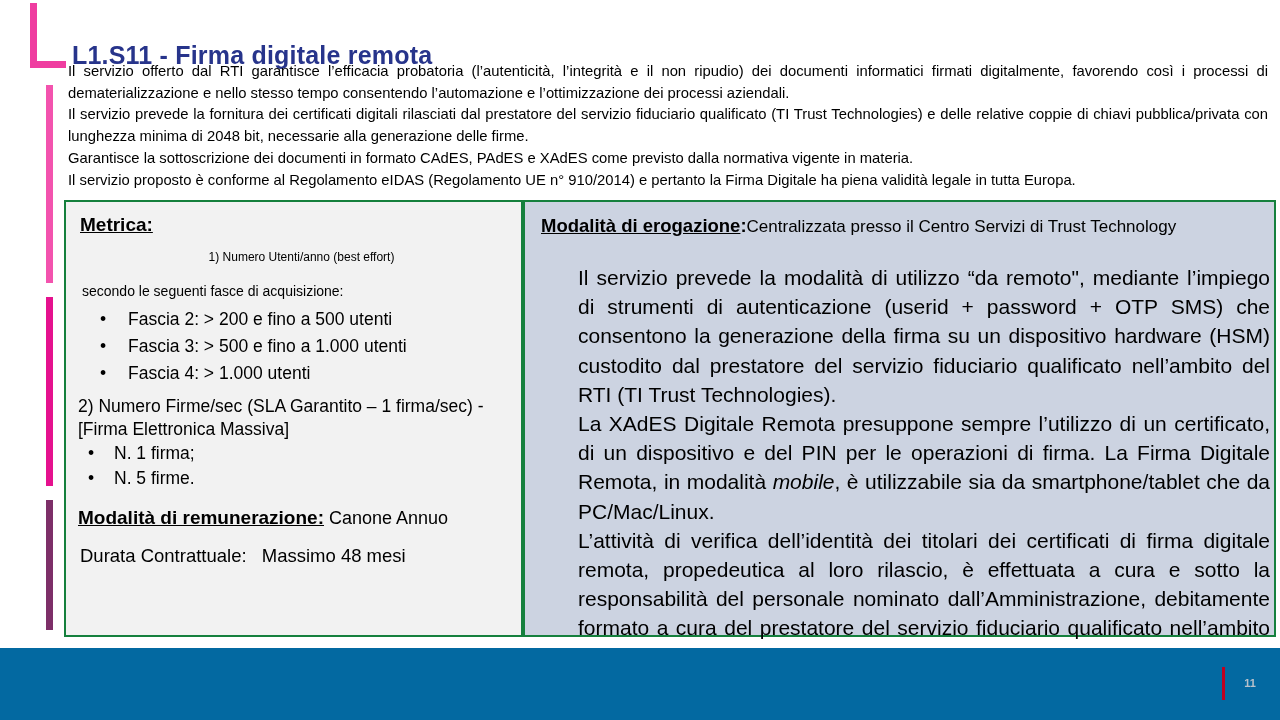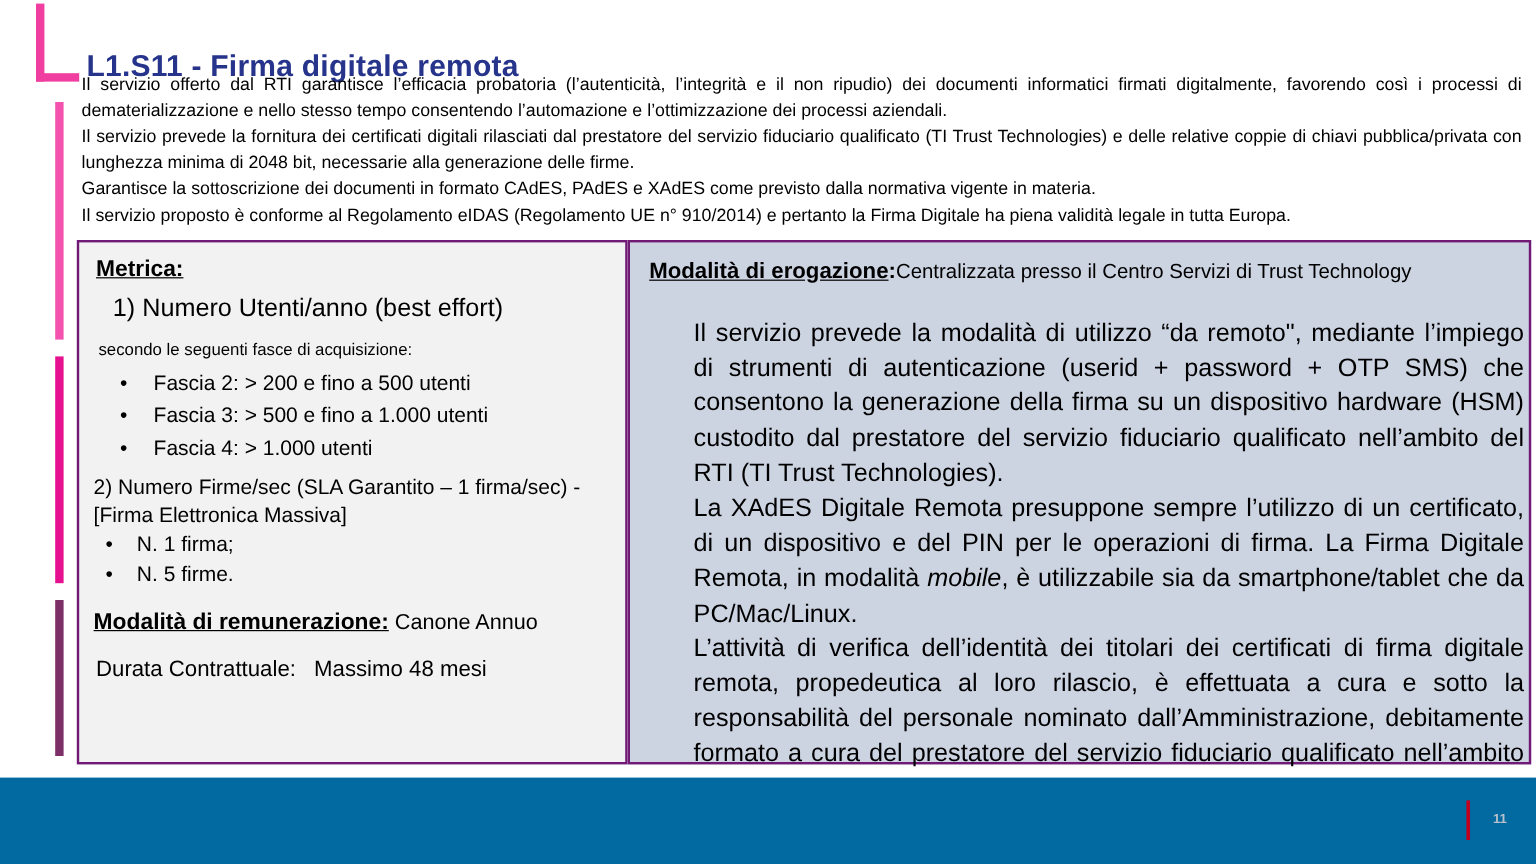--- a/index.html
+++ b/index.html
@@ -19,26 +19,26 @@
   .title{
     position:absolute;left:72px;top:24px;width:900px;
     font-size:25px;font-weight:bold;color:#27348b;letter-spacing:.2px;
   }
   .intro{
     position:absolute;left:68px;top:61px;width:1200px;
     font-size:14.8px;line-height:21.7px;text-align:justify;
   }
   .intro p{margin:0;}
 
-  .box{position:absolute;top:200px;box-sizing:border-box;border:2px solid #701a75;}
+  .box{position:absolute;top:200px;box-sizing:border-box;border:2px solid #15803d;}
   .metric-box{left:64px;width:459px;height:437px;background:#f2f2f2;padding:8px 12px 0 12px;}
   .delivery-box{left:523px;width:753px;height:437px;background:#ccd3e1;padding:10px 4px 0 16px;}
 
   .metric-heading{font-size:19px;font-weight:bold;text-decoration:underline;margin:4px 0 10px 2px;}
-  .metric-item{font-size:21px;margin:0 0 12px 16px;line-height:22px;}
+  .metric-item{font-size:12px;margin:0 0 12px 16px;line-height:22px;text-align:center;}
   .metric-sub{font-size:14px;margin:0 0 4px 4px;line-height:22px;}
   ul.bullets{list-style:none;margin:0 0 8px 0;padding:0;}
   ul.bullets li{position:relative;padding-left:50px;font-size:17.5px;line-height:27px;}
   ul.bullets li::before{content:"\2022";position:absolute;left:22px;top:0;}
   ul.bullets.tight li{line-height:25px;padding-left:36px;}
   ul.bullets.tight li::before{left:10px;}
   .metric-item2{font-size:17.5px;margin:6px 0 0 0;line-height:23px;}
   .remun-line{margin:14px 0 0 0;font-size:18px;line-height:26px;}
   .remun-label{font-weight:bold;text-decoration:underline;font-size:19px;}
   .durata-line{margin:14px 0 0 2px;font-size:18.5px;}

